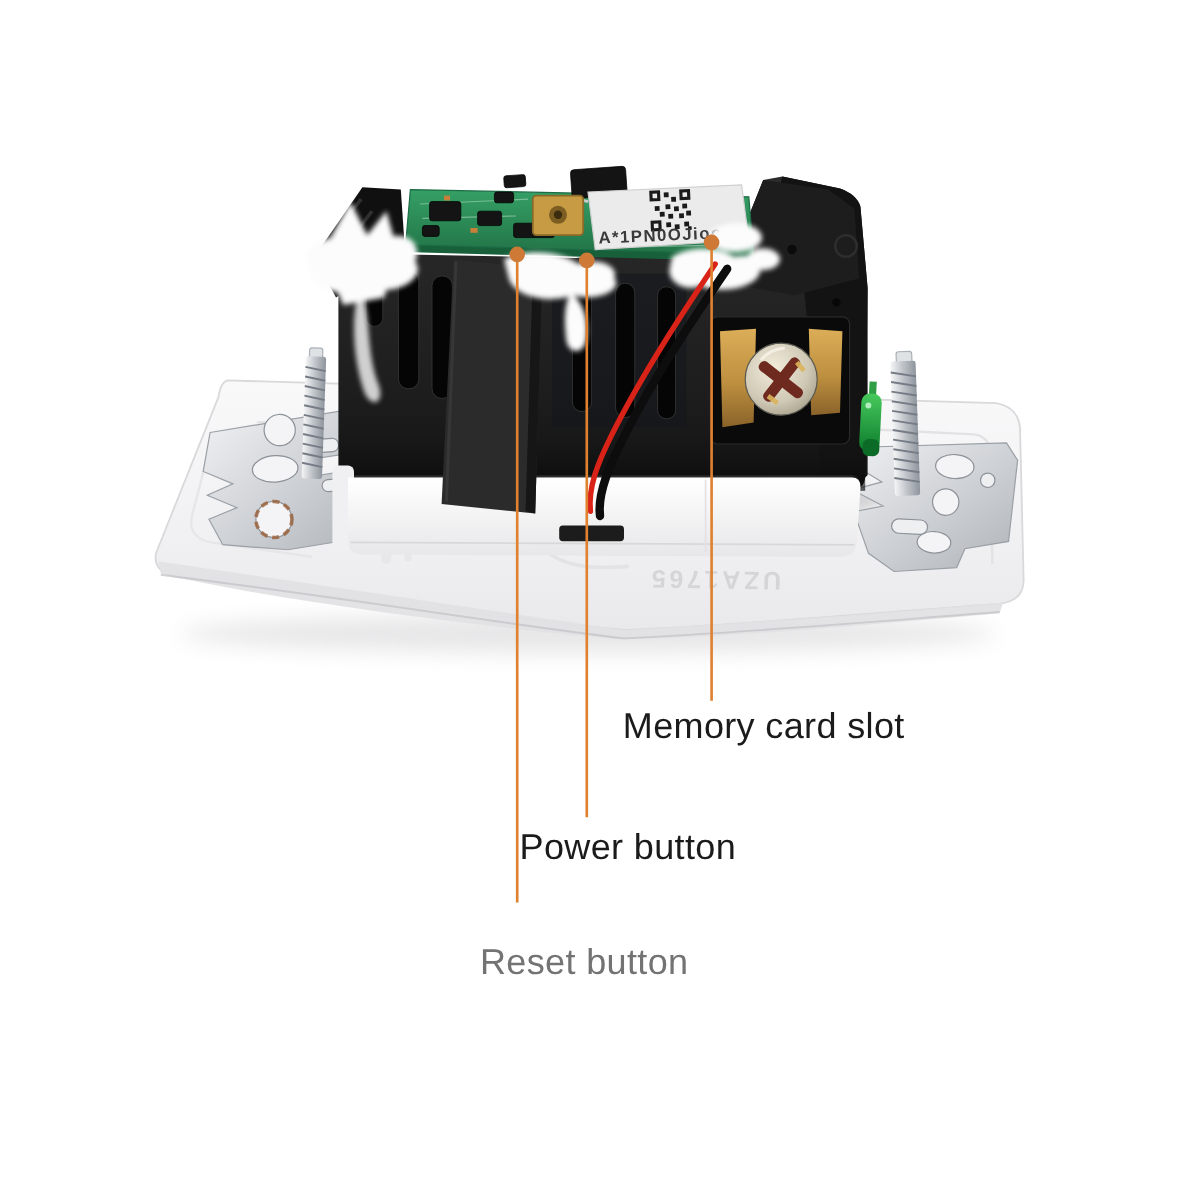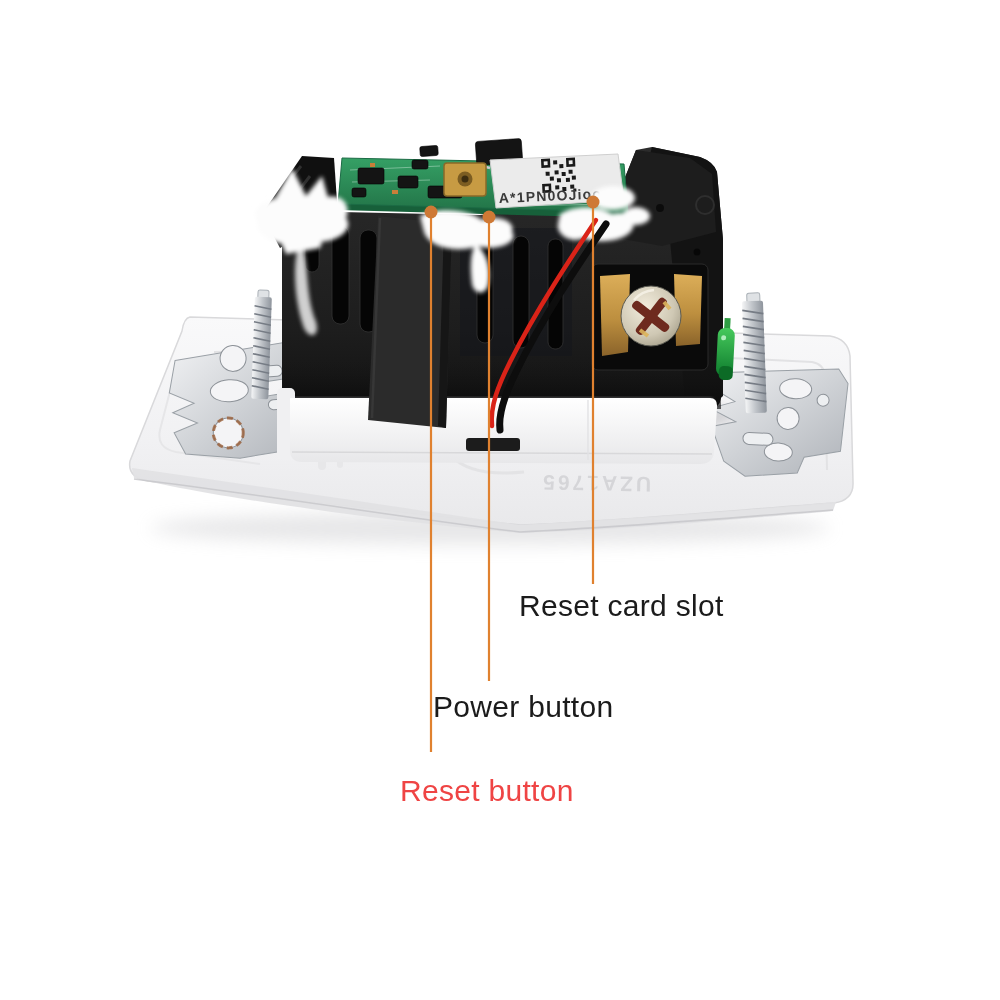--- a/index.html
+++ b/index.html
@@ -268,17 +268,17 @@
   <g>
     <line x1="593" y1="204" x2="593" y2="584" stroke-width="2.2" stroke="#e0812f"></line>
     <line x1="489" y1="218" x2="489" y2="681" stroke-width="2.2" stroke="#e0812f"></line>
     <line x1="431" y1="213" x2="431" y2="752" stroke-width="2.2" stroke="#e0812f"></line>
     <circle cx="593" cy="202" r="6.5" fill="#ce7935"></circle>
     <circle cx="489" cy="217" r="6.5" fill="#ce7935"></circle>
     <circle cx="431" cy="212" r="6.5" fill="#ce7935"></circle>
   </g>
 </svg>
 
-<div class="annotation-label lbl-memory" style="color: rgb(27, 27, 27);">Reset card slot</div>
+<div class="annotation-label lbl-memory" style="color: rgb(27, 27, 27);">Memory card slot</div>
 <div class="annotation-label lbl-power" style="color: rgb(27, 27, 27);">Power button</div>
-<div class="annotation-label lbl-reset" style="color: #ef4444;">Reset button</div>
+<div class="annotation-label lbl-reset" style="color: #737373; margin-top: 12px;">Reset button</div>
 
 </div>
 
 </body></html>

